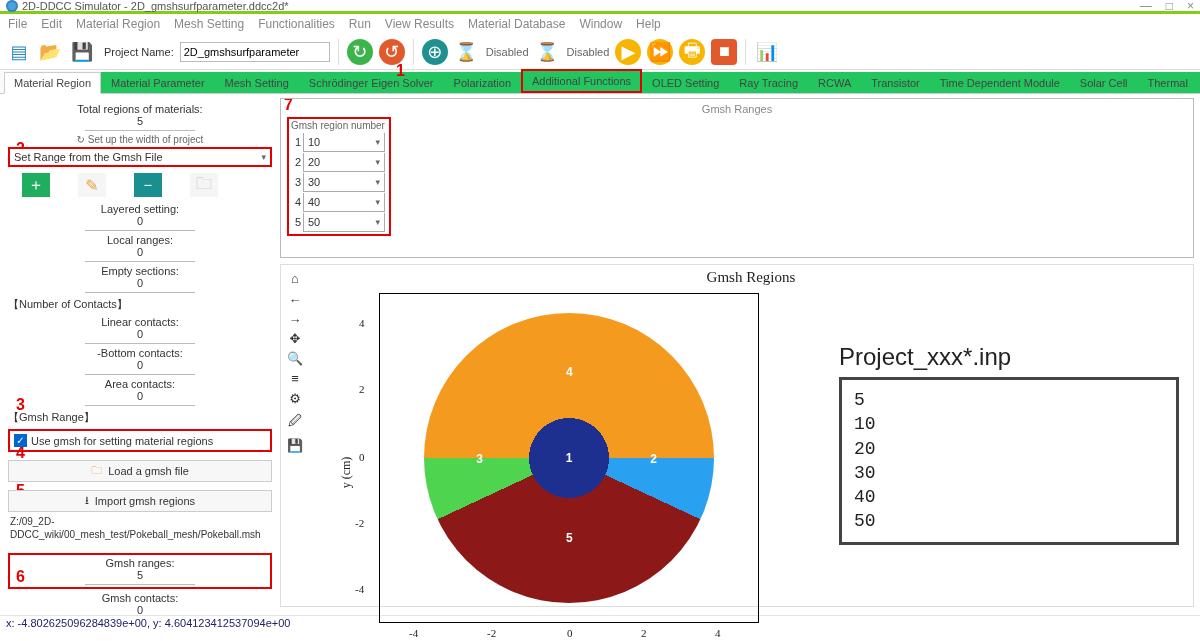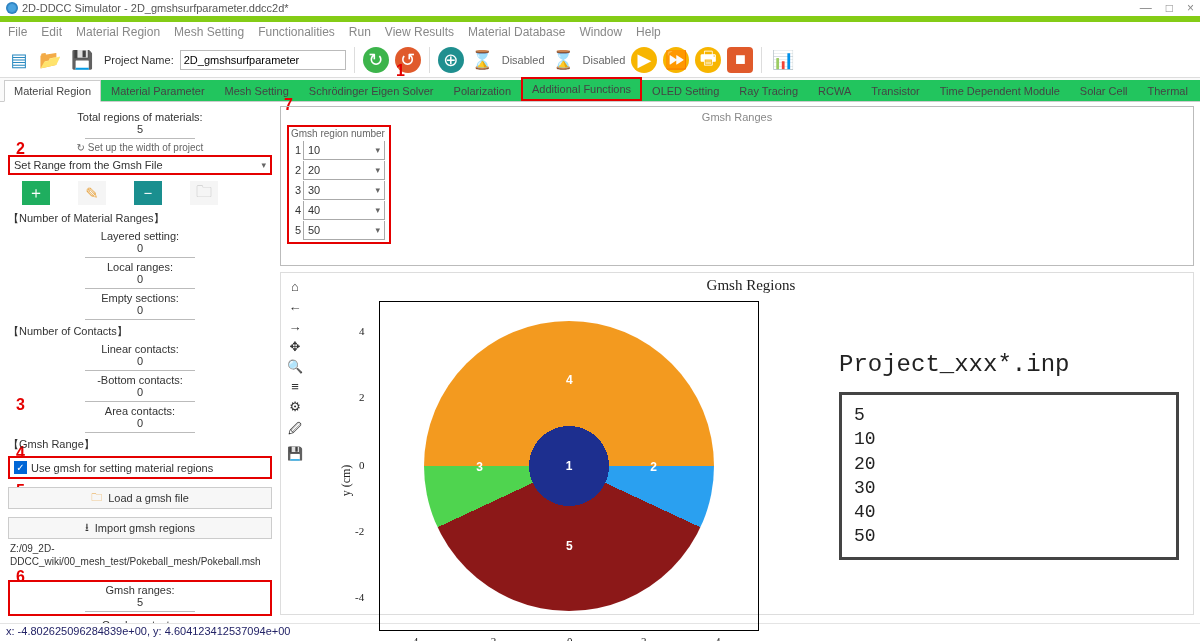--- a/index.html
+++ b/index.html
@@ -1,26 +1,26 @@
 <!DOCTYPE html>
 <html><head>
 <meta charset="utf-8">
 <style>
 * { box-sizing: border-box; margin: 0; padding: 0; }
 body { font-family: "Segoe UI", Arial, sans-serif; font-size: 11px; background: #fff; color: #333; width: 1200px; height: 641px; overflow: hidden; position: relative; }
-.titlebar { height: 22px; background: #fff; display: flex; align-items: center; padding: 0 6px; border-bottom: 6px solid #84cc16; }
+.titlebar { height: 14px; background: #fff; display: flex; align-items: center; padding: 0 6px; border-bottom: 3px solid #84cc16; }
 .titlebar .icon { width: 12px; height: 12px; background: radial-gradient(circle,#4aa3df 40%,#2a7fbf 60%); border-radius:50%; margin-right:4px; }
 .titlebar .title { flex:1; font-size:11px; color:#555;}
 .win-controls { display:flex; gap:14px; color:#888; font-size:12px;}
 .menubar { height:20px; display:flex; align-items:center; gap:14px; padding: 0 8px; color:#888; font-size:12px;}
 .menubar span { cursor:default; }
 .toolbar { height:36px; display:flex; align-items:center; gap:6px; padding:2px 6px; border-bottom:1px solid #ddd;}
 .tb-icon { width:26px; height:26px; display:flex; align-items:center; justify-content:center; font-size:18px; border-radius:3px;}
 .proj-label { font-size:11px; color:#333; margin-left:2px;}
-.proj-input { width:166px; height:20px; border:1px solid #bbb; font-size:11px; padding:0 3px; background:#fff;}
+.proj-input { width:150px; height:20px; border:1px solid #bbb; font-size:11px; padding:0 3px; background:#fff;}
 .tb-sep{width:1px;height:26px;background:#ddd;margin:0 2px;}
 .disabled-txt{font-size:11px;color:#666;}
 .tabbar { height:24px; display:flex; align-items:flex-end; gap:0; padding:0 4px; border-bottom:1px solid #ccc; background:#fafafa;}
 .tab { padding:4px 9px; font-size:11px; color:#444; border:1px solid transparent; border-bottom:none; background:#22c55e; cursor:default; white-space:nowrap;}
 .tab.active { background:#fff; border-color:#ccc; border-bottom:1px solid #fff; position:relative; top:1px;}
 .content { display:flex; height:calc(641px - 22px - 20px - 36px - 24px - 18px); }
 .leftpane { width:280px; padding:6px 8px; overflow:hidden; position:relative;}
 .rightpane { flex:1; padding:4px 6px 8px 0; display:flex; flex-direction:column;}
 .field-row { display:flex; align-items:center; margin:3px 0;flex-direction:column;}
 .field-label { flex:1; font-size:11px; color:#333;}
@@ -50,21 +50,21 @@
 .chart-box{ position:absolute; left:70px; top:28px; width:380px; height:330px; border:1px solid #000;}
 .pie { position:absolute; left:50%; top:50%; width:290px; height:290px; margin:-145px 0 0 -145px; border-radius:50%;
   background:
     radial-gradient(circle, #1d2f8f 0 40px, transparent 40px),
     conic-gradient(from 270deg, #f39a1f 0deg 180deg, #2aa0f0 180deg 205deg, #8c1818 205deg 335deg, #4fd44f 335deg 360deg);
 }
 .pie-label{position:absolute;color:#fff;font-size:12px;font-weight:bold;}
 .axis-label{position:absolute;font-size:12px;color:#222;font-family:"Times New Roman",serif;}
 .tick{position:absolute;font-size:11px;color:#222;font-family:"Times New Roman",serif;}
 .overlay-box { position:absolute; right:14px; top:78px; width:340px;}
-.overlay-title { font-family:Liberation Mono, monospace; font-size:24px; color:#222; margin-bottom:14px;}
+.overlay-title { font-family:Liberation Sans, sans-serif; font-size:24px; color:#222; margin-bottom:6px;}
 .overlay-code { border:3px solid #444; padding:8px 12px; font-family:"Courier New",monospace; font-size:18px; line-height:1.35; color:#222; background:#fff;}
 .statusbar { height:18px; background:#fff; border-top:1px solid #e4e4e4; font-size:11px; color:#226; padding:1px 6px;}
 .chevron{font-size:9px;color:#666;}
 </style>
 </head>
 <body>
 
 <div class="titlebar">
   <span class="icon"></span>
   <span class="title">2D-DDCC Simulator - 2D_gmshsurfparameter.ddcc2d*</span>
@@ -148,21 +148,20 @@
     <div class="dropdown redbox">
       <span>Set Range from the Gmsh File</span>
       <span class="chevron">▾</span>
     </div>
     <div class="btn-row">
       <div class="square-btn" style="background:#1fae5f;color:#fff">＋</div>
       <div class="square-btn" style="color:#e9a23b">✎</div>
       <div class="square-btn" style="background:#1a8f8f;color:#fff">－</div>
       <div class="square-btn" style="color:#bbb">🗀</div>
     </div>
-    <div class="group-label">【Number of Material Ranges】</div>
     <div class="field-row">
         <span class="field-label">Layered setting:</span>
         <span class="field-val">0</span>
       </div>
     <div class="field-row">
         <span class="field-label">Local ranges:</span>
         <span class="field-val">0</span>
       </div>
     <div class="field-row">
         <span class="field-label">Empty sections:</span>

